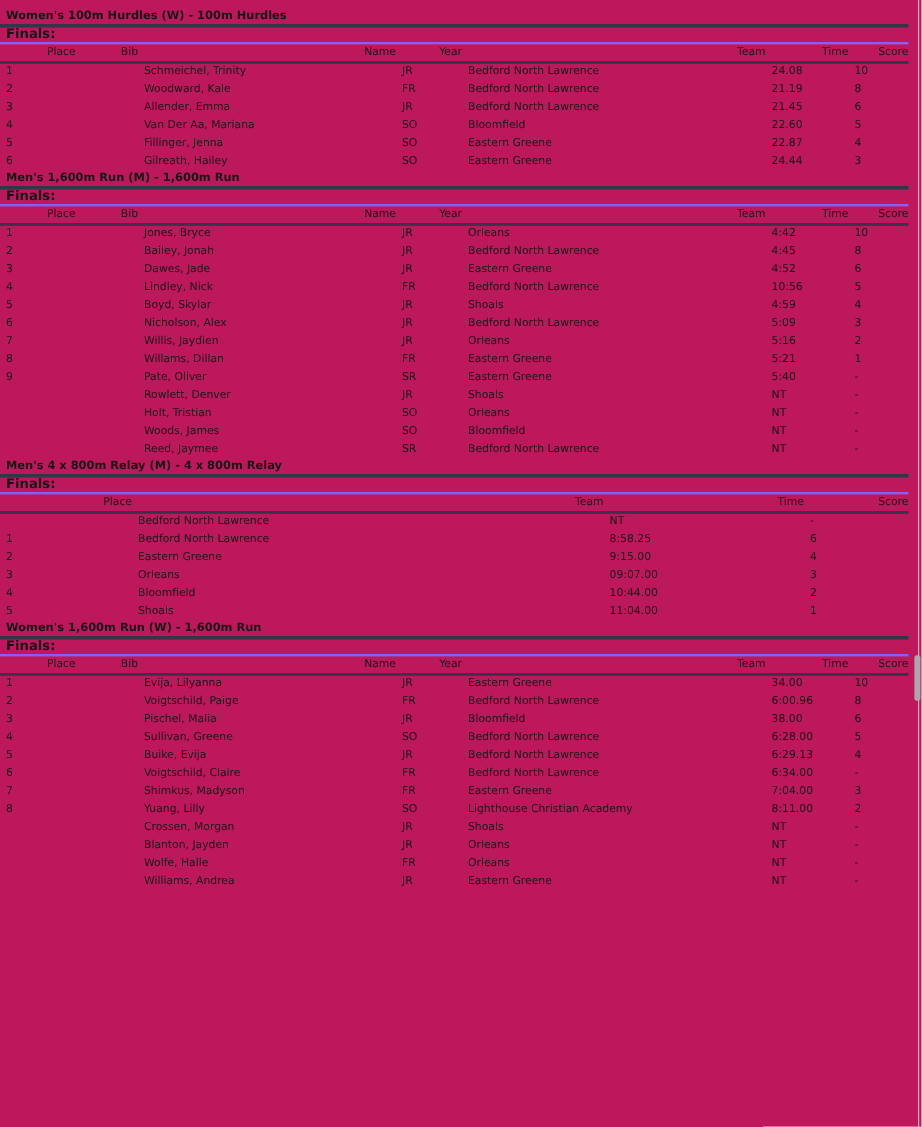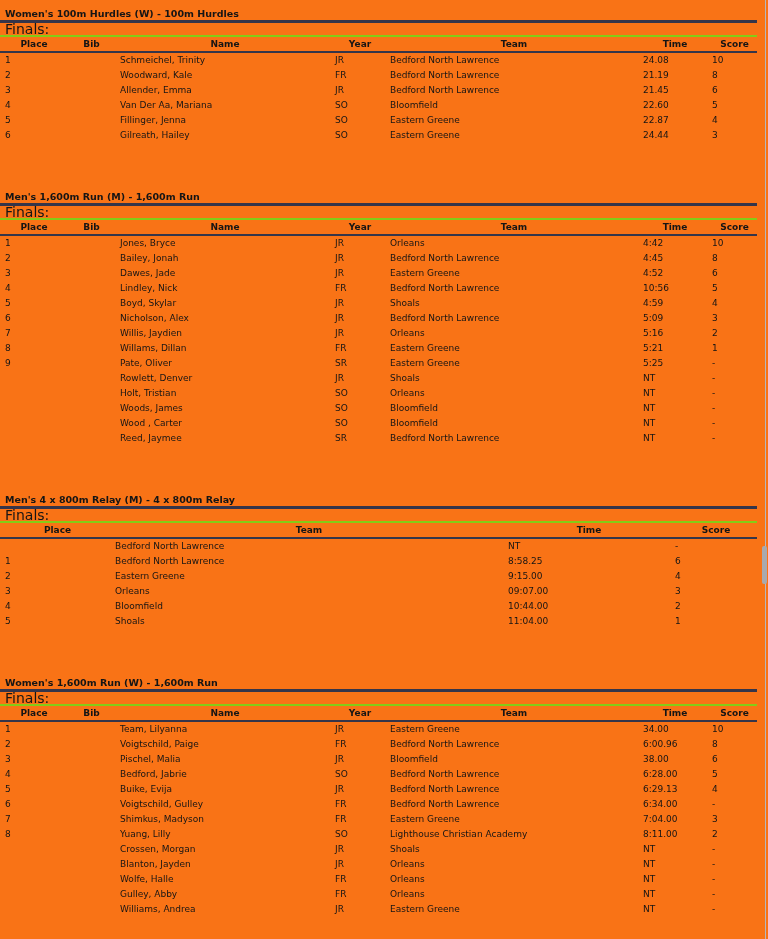--- a/index.html
+++ b/index.html
@@ -1,42 +1,42 @@
 <!DOCTYPE html>
 <html><head>
 <meta charset="utf-8">
 <style>
   html,body{margin:0;padding:0;background:#ffffff;}
   .page{
     position:relative;
     width:768px;height:939px;
     overflow:hidden;
-    background:#f97316;
+    background:#be185d;
     font-family:"DejaVu Sans", sans-serif;
     color:#151515;
   }
   .content{padding-top:8px;width:757px;}
-  .section{margin-top:48px;}
+  .section{}
   .section:first-child{margin-top:0;}
   .event-title{
     margin:0;
     font-size:9.5px;line-height:11px;font-weight:bold;
     padding:0 0 1px 5px;
     border-bottom:3px solid #35354a;
   }
   .finals-label{
-    font-size:14px;line-height:10px;font-weight:normal;
+    font-size:11px;line-height:10px;font-weight:bold;
     padding:1px 0 1px 5px;
-    border-bottom:2px solid #84cc16;
+    border-bottom:2px solid #8b5cf6;
   }
   table.results{
     border-collapse:collapse;table-layout:fixed;width:757px;
   }
   table.results th{
-    font-weight:bold;text-align:center;
+    font-weight:normal;text-align:right;
     font-size:9px;line-height:13px;height:13px;
     padding:1px 0 0 5px;
     border-bottom:2px solid #35354a;
     white-space:nowrap;overflow:hidden;
   }
   table.results td{
     font-size:9px;line-height:15px;height:15px;
     padding:0 0 0 5px;
     white-space:nowrap;overflow:hidden;
   }
@@ -232,21 +232,21 @@
               <td>Eastern Greene</td>
               <td>5:21</td>
               <td>1</td>
             </tr>
             <tr>
               <td>9</td>
               <td></td>
               <td>Pate, Oliver</td>
               <td>SR</td>
               <td>Eastern Greene</td>
-              <td>5:25</td>
+              <td>5:40</td>
               <td>-</td>
             </tr>
             <tr>
               <td></td>
               <td></td>
               <td>Rowlett, Denver</td>
               <td>JR</td>
               <td>Shoals</td>
               <td>NT</td>
               <td>-</td>
@@ -257,29 +257,20 @@
               <td>Holt, Tristian</td>
               <td>SO</td>
               <td>Orleans</td>
               <td>NT</td>
               <td>-</td>
             </tr>
             <tr>
               <td></td>
               <td></td>
               <td>Woods, James</td>
-              <td>SO</td>
-              <td>Bloomfield</td>
-              <td>NT</td>
-              <td>-</td>
-            </tr>
-            <tr>
-              <td></td>
-              <td></td>
-              <td>Wood , Carter</td>
               <td>SO</td>
               <td>Bloomfield</td>
               <td>NT</td>
               <td>-</td>
             </tr>
             <tr>
               <td></td>
               <td></td>
               <td>Reed, Jaymee</td>
               <td>SR</td>
@@ -369,21 +360,21 @@
               <th>Year</th>
               <th>Team</th>
               <th>Time</th>
               <th>Score</th>
             </tr>
           </thead>
           <tbody>
             <tr>
               <td>1</td>
               <td></td>
-              <td>Team, Lilyanna</td>
+              <td>Evija, Lilyanna</td>
               <td>JR</td>
               <td>Eastern Greene</td>
               <td>34.00</td>
               <td>10</td>
             </tr>
             <tr>
               <td>2</td>
               <td></td>
               <td>Voigtschild, Paige</td>
               <td>FR</td>
@@ -396,39 +387,39 @@
               <td></td>
               <td>Pischel, Malia</td>
               <td>JR</td>
               <td>Bloomfield</td>
               <td>38.00</td>
               <td>6</td>
             </tr>
             <tr>
               <td>4</td>
               <td></td>
-              <td>Bedford, Jabrie</td>
+              <td>Sullivan, Greene</td>
               <td>SO</td>
               <td>Bedford North Lawrence</td>
               <td>6:28.00</td>
               <td>5</td>
             </tr>
             <tr>
               <td>5</td>
               <td></td>
               <td>Buike, Evija</td>
               <td>JR</td>
               <td>Bedford North Lawrence</td>
               <td>6:29.13</td>
               <td>4</td>
             </tr>
             <tr>
               <td>6</td>
               <td></td>
-              <td>Voigtschild, Gulley</td>
+              <td>Voigtschild, Claire</td>
               <td>FR</td>
               <td>Bedford North Lawrence</td>
               <td>6:34.00</td>
               <td>-</td>
             </tr>
             <tr>
               <td>7</td>
               <td></td>
               <td>Shimkus, Madyson</td>
               <td>FR</td>
@@ -460,29 +451,20 @@
               <td>Blanton, Jayden</td>
               <td>JR</td>
               <td>Orleans</td>
               <td>NT</td>
               <td>-</td>
             </tr>
             <tr>
               <td></td>
               <td></td>
               <td>Wolfe, Halle</td>
-              <td>FR</td>
-              <td>Orleans</td>
-              <td>NT</td>
-              <td>-</td>
-            </tr>
-            <tr>
-              <td></td>
-              <td></td>
-              <td>Gulley, Abby</td>
               <td>FR</td>
               <td>Orleans</td>
               <td>NT</td>
               <td>-</td>
             </tr>
             <tr>
               <td></td>
               <td></td>
               <td>Williams, Andrea</td>
               <td>JR</td>

